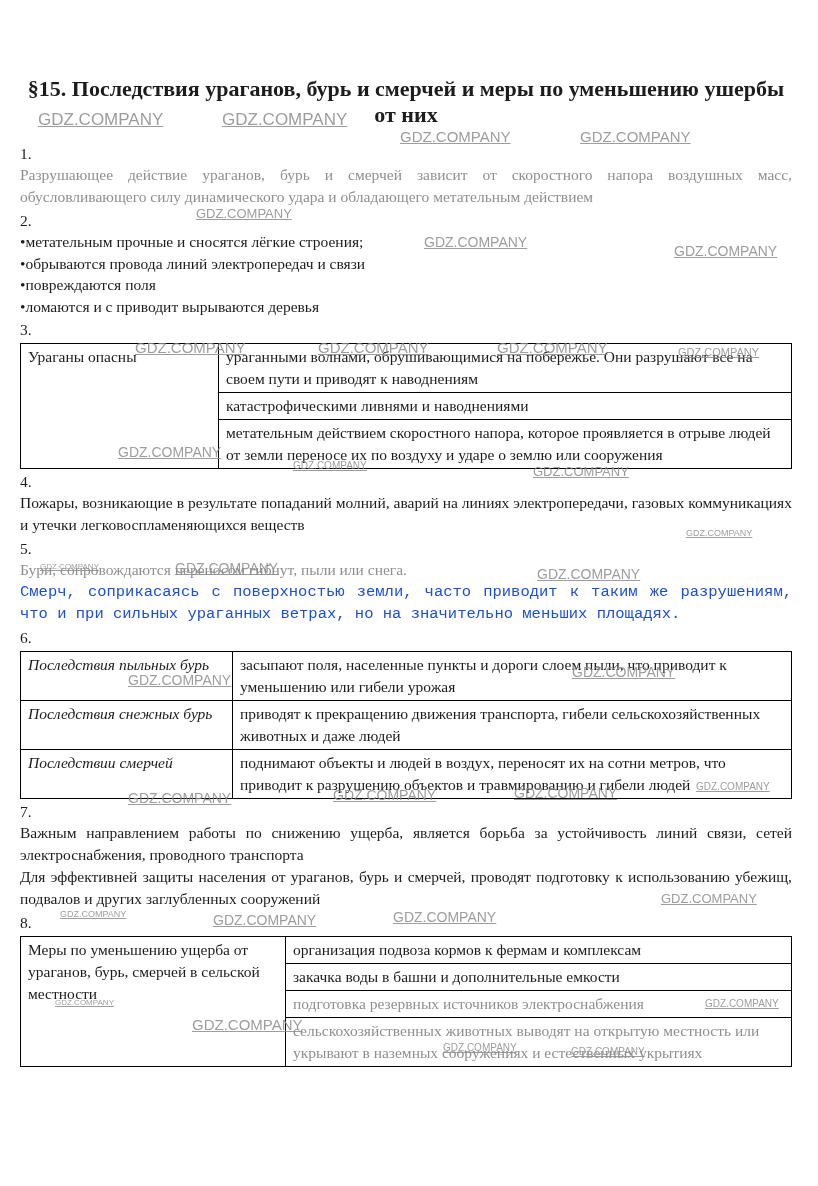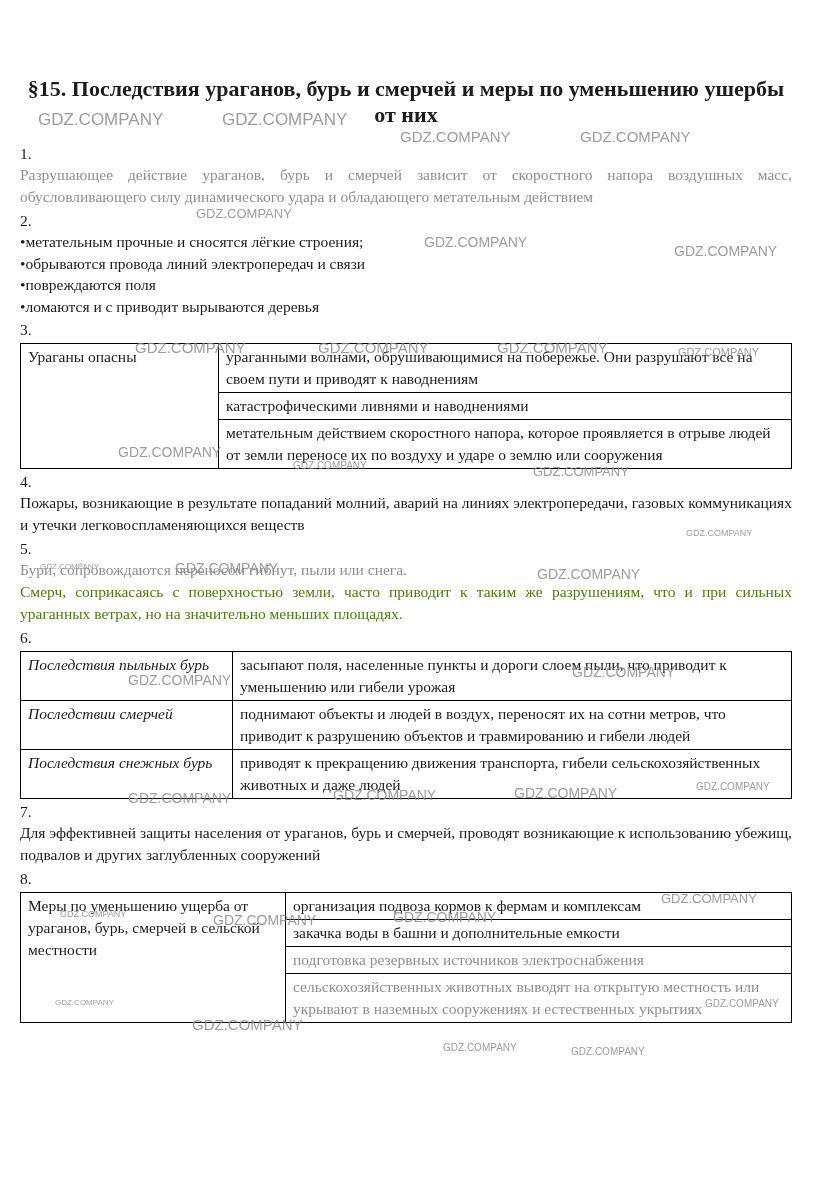--- a/index.html
+++ b/index.html
@@ -22,21 +22,21 @@
   }
   .title {
     text-align: center;
     font-weight: bold;
     font-size: 22px;
     margin-bottom: 16px;
   }
   .num { line-height: 20px; margin-top: 3px; }
   p.body { text-align: justify; line-height: 22px; }
   .faded { color: #8f8f8f; }
-  .semifaded { color: #4d7c0f; }
+  .semifaded { color: #1d4ed8; font-family: Liberation Mono, monospace; }
   ul.bullets { list-style: none; }
   ul.bullets li { line-height: 21.5px; }
   ul.bullets li::before { content: "\2022 "; }
   table { border-collapse: collapse; width: 100%; margin: 3px 0 2px 0; table-layout: fixed; }
   td { border: 1px solid #000; vertical-align: top; padding: 2px 7px; line-height: 22px; }
   .t3 .leftcol { width: 198px; }
   .t6 .leftcol { width: 212px; font-style: italic; }
   .t8 .leftcol { width: 265px; }
   .wm-layer {
     position: absolute;
@@ -44,20 +44,21 @@
     pointer-events: none;
     z-index: 5;
   }
   .wm {
     position: absolute;
     font-family: "Liberation Sans", sans-serif;
     color: #8c8c8c;
     opacity: 0.85;
     white-space: nowrap;
     letter-spacing: 0px;
+    text-decoration: underline;
   }
 </style>
 </head>
 <body>
 
 <div class="page">
   <div class="content">
 
     <div class="title">§15. Последствия ураганов, бурь и смерчей и меры по уменьшению ушербы от них</div>
 
@@ -96,32 +97,33 @@
     <p class="body semifaded">Смерч, соприкасаясь с поверхностью земли, часто приводит к таким же разрушениям, что и при сильных ураганных ветрах, но на значительно меньших площадях.</p>
 
     <div class="num">6.</div>
     <table class="t6">
       <tbody>
         <tr>
           <td class="leftcol">Последствия пыльных бурь</td>
           <td>засыпают поля, населенные пункты и дороги слоем пыли, что приводит к уменьшению или гибели урожая</td>
         </tr>
         <tr>
+          <td class="leftcol">Последствия снежных бурь</td>
+          <td>приводят к прекращению движения транспорта, гибели сельскохозяйственных животных и даже людей</td>
+        </tr>
+        <tr>
           <td class="leftcol">Последствии смерчей</td>
           <td>поднимают объекты и людей в воздух,  переносят их на сотни метров, что приводит к разрушению объектов и травмированию и гибели людей</td>
-        </tr>
-        <tr>
-          <td class="leftcol">Последствия снежных бурь</td>
-          <td>приводят к прекращению движения транспорта, гибели сельскохозяйственных животных и даже людей</td>
         </tr>
       </tbody>
     </table>
 
     <div class="num">7.</div>
-    <p class="body">Для  эффективней  защиты  населения  от  ураганов,  бурь  и  смерчей,  проводят  возникающие  к использованию убежищ, подвалов и других заглубленных сооружений</p>
+    <p class="body">Важным   направлением   работы   по   снижению ущерба, является борьба за устойчивость линий связи, сетей электроснабжения, проводного транспорта</p>
+    <p class="body">Для  эффективней  защиты  населения  от  ураганов,  бурь  и  смерчей,  проводят  подготовку  к использованию убежищ, подвалов и других заглубленных сооружений</p>
 
     <div class="num">8.</div>
     <table class="t8">
       <tbody>
         <tr>
           <td class="leftcol" rowspan="4">Меры по уменьшению ущерба от ураганов, бурь, смерчей в сельской местности</td>
           <td>организация подвоза кормов к фермам и комплексам</td>
         </tr>
         <tr>
           <td>закачка воды в башни и дополнительные емкости</td>

